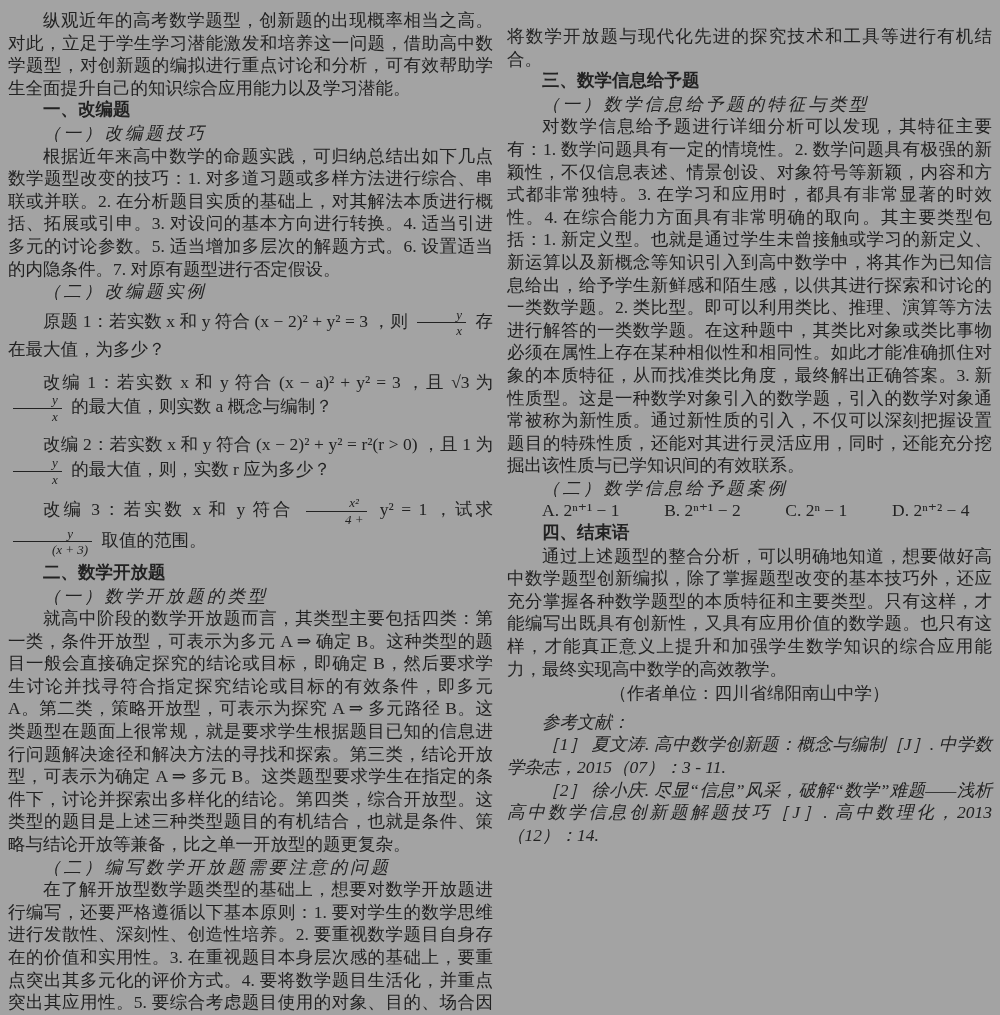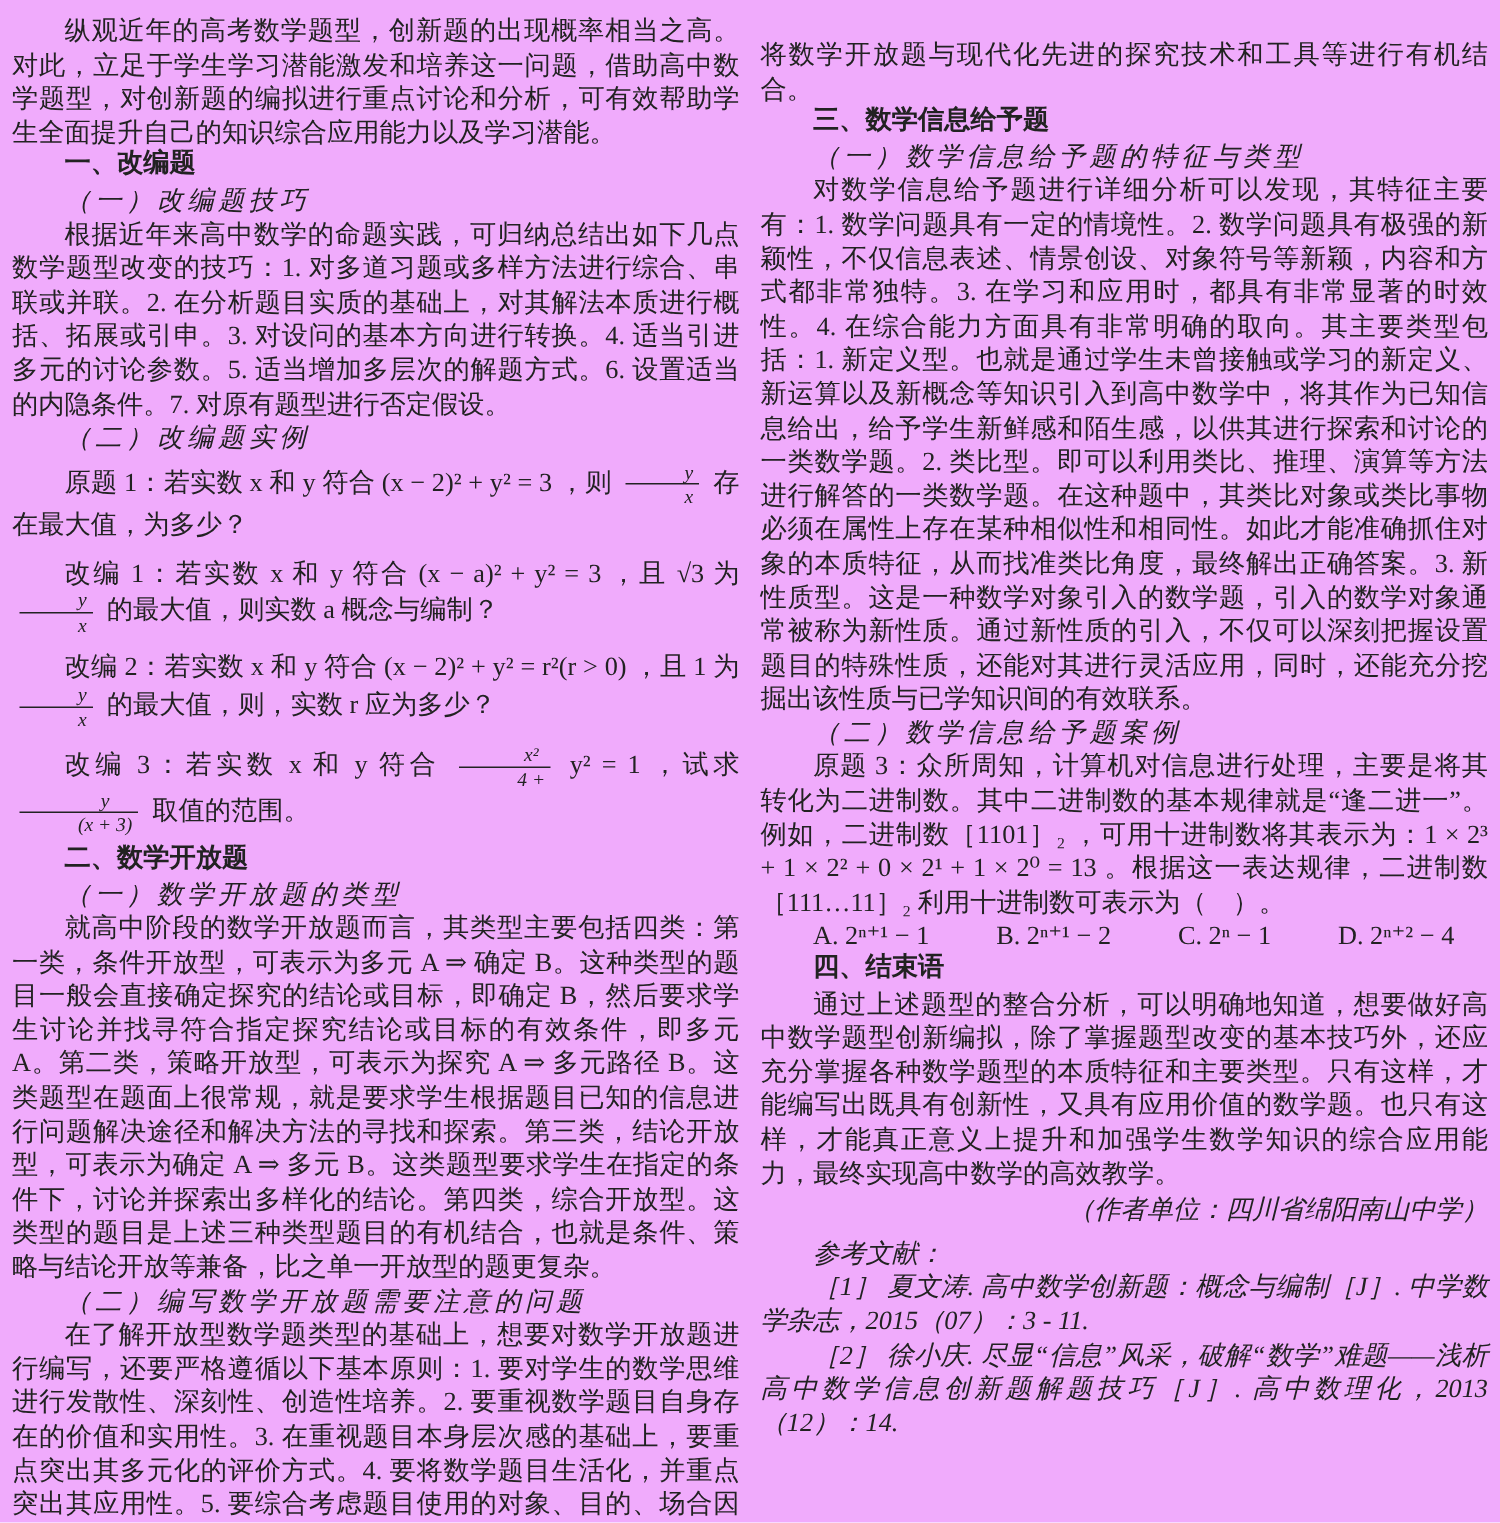--- a/index.html
+++ b/index.html
@@ -1,18 +1,18 @@
 <!DOCTYPE html>
 <html><head>
 <meta charset="utf-8">
 <style>
   html,body{margin:0;padding:0;background:#ffffff;}
   .page{
     width:1000px;height:1015px;box-sizing:border-box;
-    background:#f0abfc;color:#222;
+    background:#a3a3a3;color:#222;
     padding:9px 8px 5px 8px;
     display:flex;gap:14px;overflow:hidden;
     font-family:"Liberation Serif","DejaVu Serif",serif;
     font-size:17.5px;line-height:22.6px;
   }
   .col{width:486px;box-sizing:border-box;display:flex;flex-direction:column;}
   p{margin:0;text-indent:2em;text-align:justify;}
   .h{
     font-family:Liberation Mono, monospace;
     font-weight:bold;text-align:left;
@@ -20,21 +20,21 @@
   .sh{font-style:italic;letter-spacing:0.17em;text-align:left;}
   .math{margin:5px 0;}
   .frac{
     display:inline-block;vertical-align:middle;text-align:center;
     font-style:italic;line-height:1.05;margin:0 5px;
   }
   .frac .num{display:block;padding:0 4px 1px;border-bottom:1px solid #222;font-size:13px;}
   .frac .den{display:block;padding:1px 4px 0;font-size:13px;}
   .opts span{margin-right:2.3em;}
   .opts span:last-child{margin-right:0;}
-  .author{text-align:right;text-indent:0;font-style:italic;margin-top:2px;}
+  .author{text-align:center;text-indent:0;margin-top:2px;}
   .kai{font-style:italic;}
   .refs-title{margin-top:6px;}
   .spacer{flex:1 1 auto;min-height:0;}
 </style>
 </head>
 <body>
 
 <div class="page">
 
   <div class="col">
@@ -79,21 +79,20 @@
     <div class="spacer"></div>
 
   </div>
 
   <div class="col">
     <p style="text-indent:0;margin-top:16px;">将数学开放题与现代化先进的探究技术和工具等进行有机结合。</p>
     <p class="h">三、数学信息给予题</p>
     <p class="sh">（一）数学信息给予题的特征与类型</p>
     <p>对数学信息给予题进行详细分析可以发现，其特征主要有：1. 数学问题具有一定的情境性。2. 数学问题具有极强的新颖性，不仅信息表述、情景创设、对象符号等新颖，内容和方式都非常独特。3. 在学习和应用时，都具有非常显著的时效性。4. 在综合能力方面具有非常明确的取向。其主要类型包括：1. 新定义型。也就是通过学生未曾接触或学习的新定义、新运算以及新概念等知识引入到高中数学中，将其作为已知信息给出，给予学生新鲜感和陌生感，以供其进行探索和讨论的一类数学题。2. 类比型。即可以利用类比、推理、演算等方法进行解答的一类数学题。在这种题中，其类比对象或类比事物必须在属性上存在某种相似性和相同性。如此才能准确抓住对象的本质特征，从而找准类比角度，最终解出正确答案。3. 新性质型。这是一种数学对象引入的数学题，引入的数学对象通常被称为新性质。通过新性质的引入，不仅可以深刻把握设置题目的特殊性质，还能对其进行灵活应用，同时，还能充分挖掘出该性质与已学知识间的有效联系。</p>
     <p class="sh">（二）数学信息给予题案例</p>
-    <p>原题 3：众所周知，计算机对信息进行处理，主要是将其转化为二进制数。其中二进制数的基本规律就是“逢二进一”。例如，二进制数［1101］₂ ，可用十进制数将其表示为：1 × 2³ + 1 × 2² + 0 × 2¹ + 1 × 2⁰ = 13 。根据这一表达规律，二进制数［111…11］₂ 利用十进制数可表示为（　）。</p>
 
     <p class="opts">
       <span>A. 2ⁿ⁺¹ − 1</span>
       <span>B. 2ⁿ⁺¹ − 2</span>
       <span>C. 2ⁿ − 1</span>
       <span>D. 2ⁿ⁺² − 4</span>
     </p>
 
     <p class="h">四、结束语</p>
     <p>通过上述题型的整合分析，可以明确地知道，想要做好高中数学题型创新编拟，除了掌握题型改变的基本技巧外，还应充分掌握各种数学题型的本质特征和主要类型。只有这样，才能编写出既具有创新性，又具有应用价值的数学题。也只有这样，才能真正意义上提升和加强学生数学知识的综合应用能力，最终实现高中数学的高效教学。</p>

